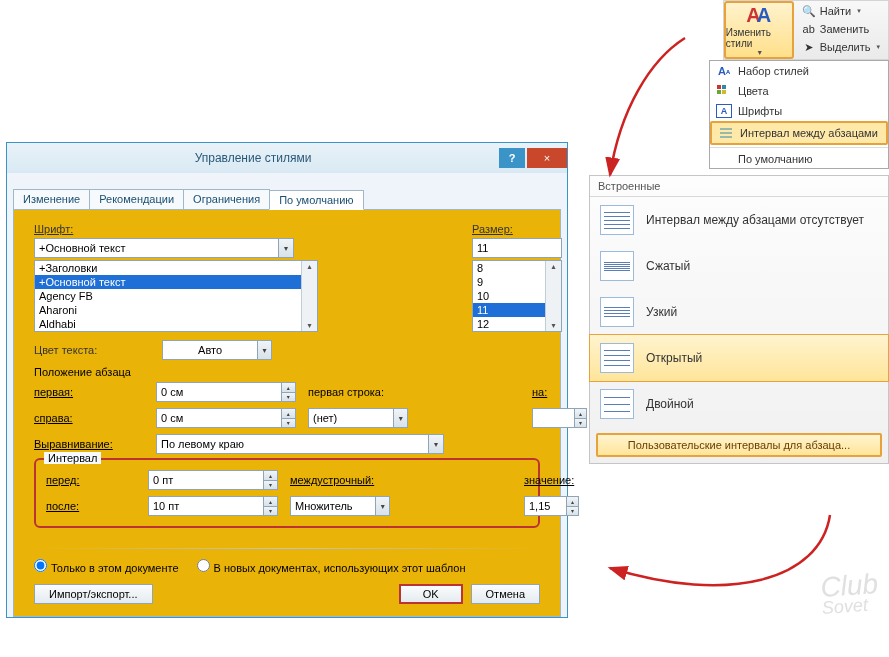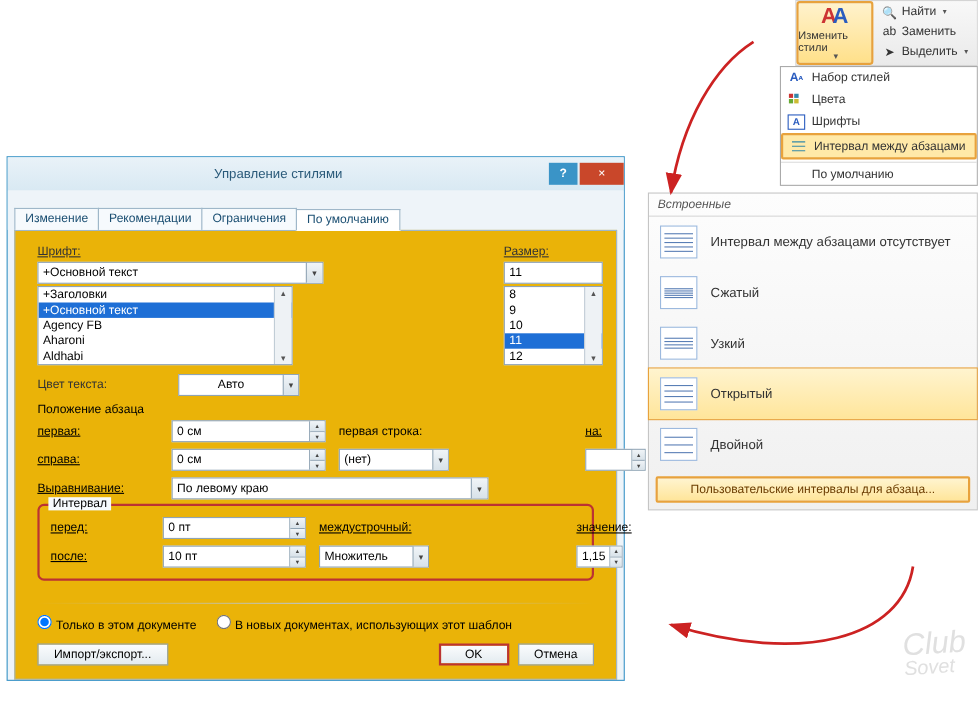--- a/index.html
+++ b/index.html
@@ -18,21 +18,21 @@
 
 
 .drop-list { position: absolute; top: 60px; right: 0; width: 180px; background: #fff; border: 1px solid #aaa; }
 .drop-list-row { display: flex; align-items: center; gap: 6px; padding: 3px 6px; font-size: 11px; color: #333; cursor: pointer; }
 .drop-list-row.highlight { border: 2px solid #e8a23c; background: #ffe9a8; border-radius: 2px; }
 .drop-list-row .dl-icon { width: 16px; height: 14px; display: inline-flex; align-items: center; justify-content: center; }
 .drop-hr { height: 1px; background: #ddd; margin: 2px 0; }
 
 
 .spacing-panel { position: absolute; right: 0; top: 175px; width: 300px; border: 1px solid #c5c5c5; background: linear-gradient(#fdfdfd,#f0f0f0); }
-.panel-header { padding: 4px 8px; font-size: 11px; color: #555; border-bottom: 1px solid #d8d8d8; font-style: italic; }
+.panel-header { padding: 4px 8px; font-size: 11px; color: #555; border-bottom: 1px solid #d8d8d8; }
 .sp-option { display: flex; align-items: center; gap: 12px; padding: 8px 10px; cursor: pointer; font-size: 12px; color: #333; }
 .sp-option.sel { background: linear-gradient(#fff4cf,#ffe59a); border: 1px solid #e8a23c; margin: -1px; }
 .sp-icon { width: 34px; height: 30px; border: 1px solid #9cb9de; background: #fff; display: inline-flex; flex-direction: column; justify-content: center; gap: 1px; padding: 3px; }
 .sp-icon span { height: 1px; background: #5a7fb6; }
 .sp-icon.none span:nth-child(odd){height:1px;} .sp-icon.none{gap:3px;}
 .sp-icon.compact { gap: 1px; }
 .sp-icon.tight { gap: 2px; }
 .sp-icon.open { gap: 4px; }
 .sp-icon.relaxed { gap: 5px; }
 .sp-icon.dbl { gap: 6px; }
@@ -226,21 +226,21 @@
 
     <div class="two-col">
       <div class="colA">
         <div class="row">
             <span class="label-group" style="text-decoration:underline;">Шрифт:</span>
           </div>
         <div class="combo" style="width:260px;">
           <input value="+Основной текст" style="">
           <span class="cb-btn">▾</span>
         </div>
-        <div class="listbox" style="width:232px;margin-top:2px;">
+        <div class="listbox" style="width:284px;margin-top:2px;">
           <div class="lb-items">
             <div class="lb-item">+Заголовки</div>
             <div class="lb-item sel">+Основной текст</div>
             <div class="lb-item">Agency FB</div>
             <div class="lb-item">Aharoni</div>
             <div class="lb-item">Aldhabi</div>
           </div>
           <div class="lb-scroll">
               <span>▴</span>
               <span>▾</span>
@@ -343,21 +343,21 @@
             <span class="sp-btns">
               <span>▴</span>
               <span>▾</span>
             </span>
           </div>
         <div class="combo" style="width:100px;">
             <input value="Множитель" style="">
             <span class="cb-btn">▾</span>
           </div>
         <span></span>
-        <div class="spin" style="width:42px;">
+        <div class="spin" style="width:55px;">
             <input value="1,15" style="">
             <span class="sp-btns">
               <span>▴</span>
               <span>▾</span>
             </span>
           </div>
       </div>
     </div>
 
     <div class="divider"></div>

